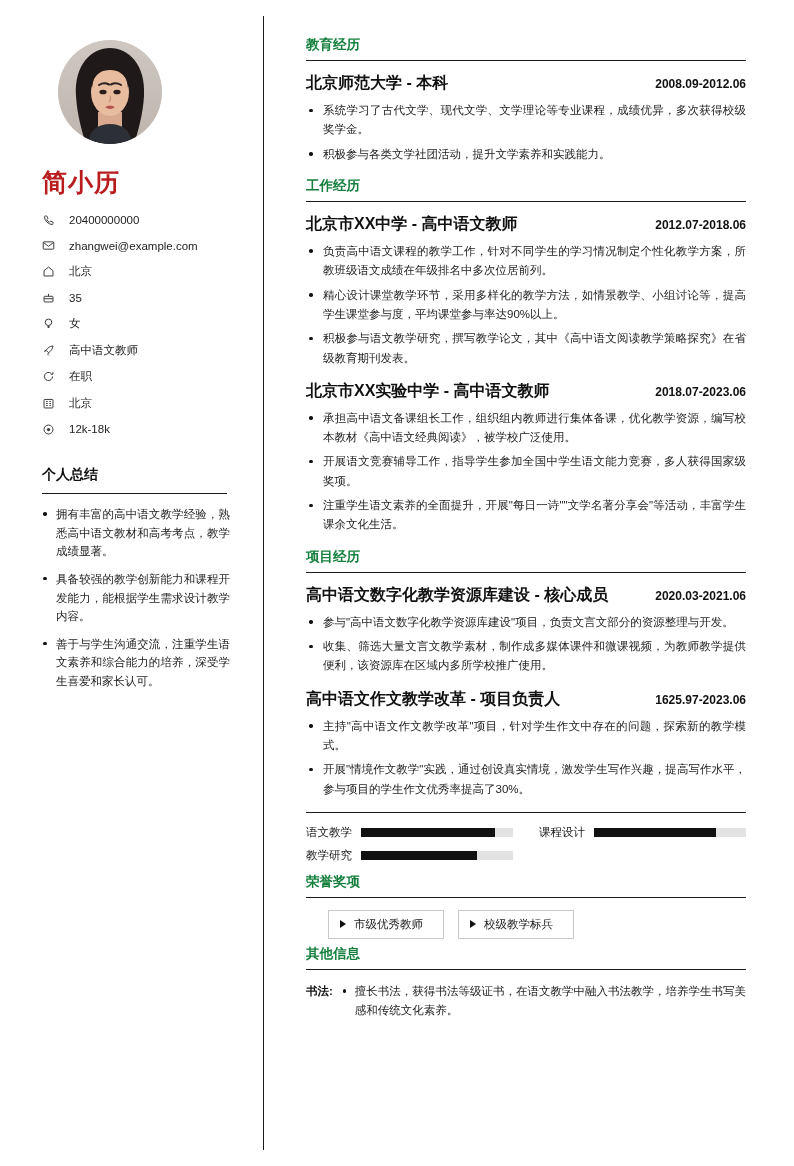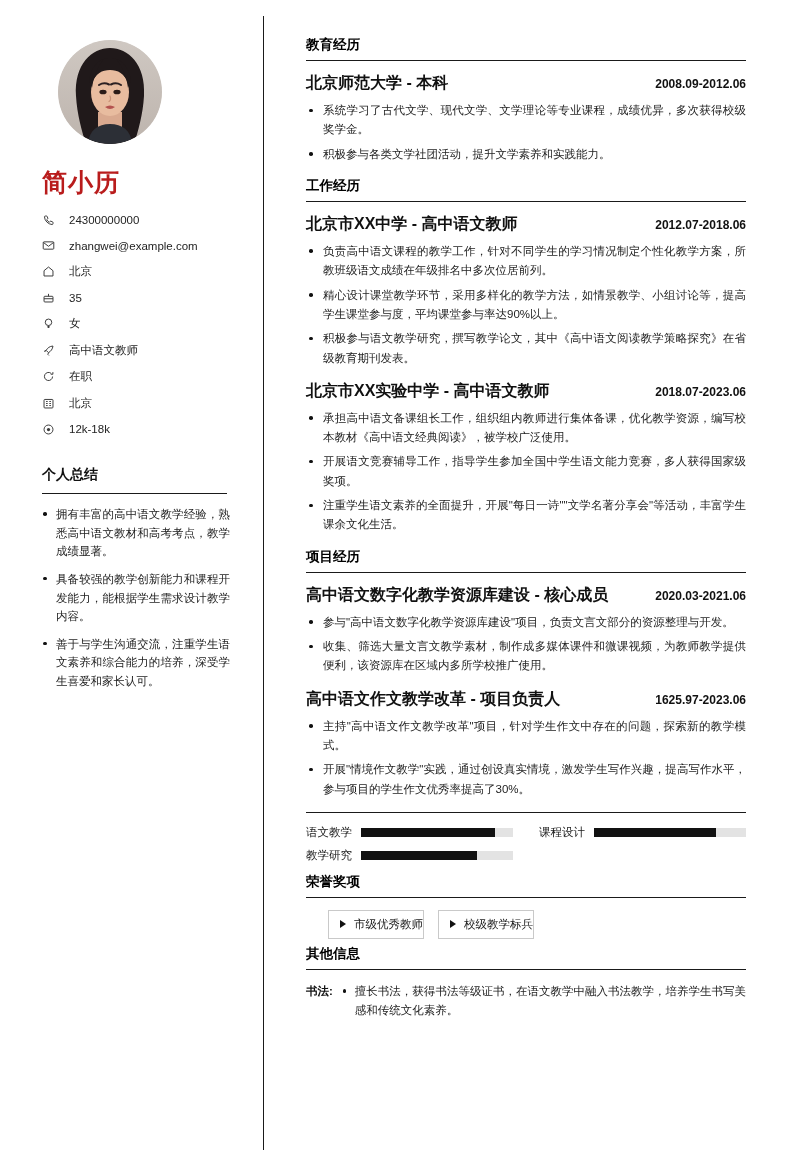--- a/index.html
+++ b/index.html
@@ -107,21 +107,21 @@
 
   
   .right {
     flex: 1;
     padding: 36px 48px 16px 42px;
   }
   .sec { margin-bottom: 6px; }
   .sec-title {
     font-size: 13.5px;
     font-weight: bold;
-    color: #000000;
+    color: #15803d;
     margin-bottom: 6px;
   }
   .sec-rule {
     height: 1px;
     background: #1a1a1a;
     margin-bottom: 12px;
   }
   .entry { margin-bottom: 13px; }
   .entry-head {
     display: flex;
@@ -194,21 +194,21 @@
   
   .awards {
     display: flex;
     gap: 14px;
     margin: 10px 0 6px 22px;
   }
   .award {
     display: flex;
     align-items: center;
     border: 1px solid #c9c9c9;
-    padding: 6px 0 6px 11px;
+    padding: 6px 20px 6px 11px;
     font-size: 11.5px;
     color: #1a1a1a;
   }
   .award .tri {
     width: 0; height: 0;
     border-left: 6px solid #111;
     border-top: 4px solid transparent;
     border-bottom: 4px solid transparent;
     margin-right: 8px;
   }
@@ -292,21 +292,21 @@
     <h1 class="name">简小历</h1>
 
     <div class="contact-list">
 
       <div class="contact-row">
         <span class="contact-ico">
           <svg width="13" height="13" viewBox="0 0 16 16" fill="none" stroke="#3a3a3a" stroke-width="1.2">
             <path d="M3 3.5c0-.6.5-1 1-1h1.6c.4 0 .8.3.9.7l.6 2c.1.4 0 .8-.3 1l-1 .8a9 9 0 0 0 3.2 3.2l.8-1c.3-.3.7-.4 1-.3l2 .6c.4.1.7.5.7.9V12c0 .6-.5 1-1 1A10.5 10.5 0 0 1 3 3.5Z"></path>
           </svg>
         </span>
-        <span>24300000000</span>
+        <span>20400000000</span>
       </div>
 
       <div class="contact-row">
         <span class="contact-ico">
           <svg width="13" height="13" viewBox="0 0 16 16" fill="none" stroke="#3a3a3a" stroke-width="1.2">
             <rect x="1.5" y="3.5" width="13" height="9" rx="1"></rect>
             <path d="M1.8 4.3 8 9l6.2-4.7"></path>
           </svg>
         </span>
         <span>zhangwei@example.com</span>

